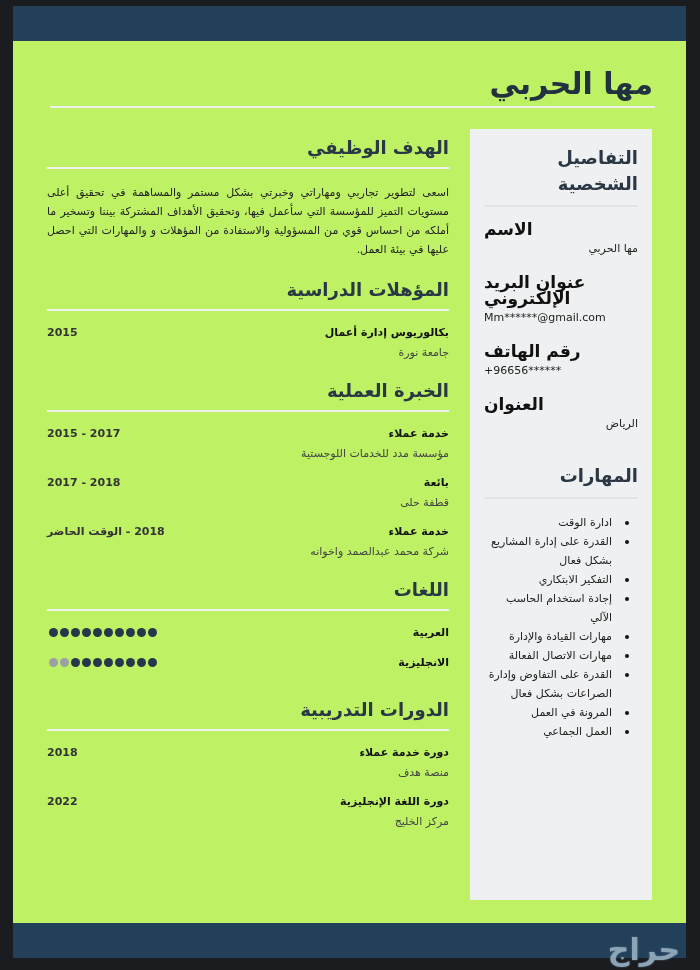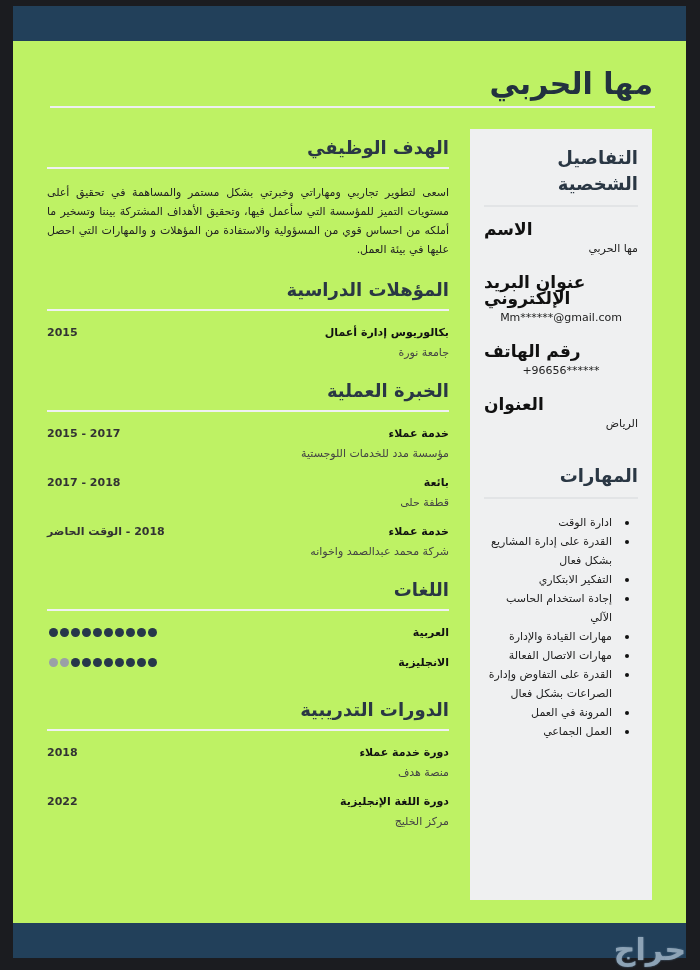--- a/index.html
+++ b/index.html
@@ -66,30 +66,30 @@
       position: absolute; left: 457px; top: 123px; width: 182px; height: 771px;
       background: #eff0f1;
       direction: rtl;
       padding: 16px 14px 5px 14px;
     }
     .side-title { font-size: 18px; font-weight: bold; color: #2a3744; line-height: 26px; text-align: right; }
     .side-rule { height: 2px; background: #e2e4e6; margin: 8px 0 14px 0; }
     .field { margin-bottom: 16px; }
     .field-label { font-size: 17px; font-weight: bold; color: #111; line-height: 16px; text-align: left; }
     .field-value { font-size: 11px; color: #222; line-height: 18px; text-align: right; margin-top: 3px; }
-    .field-value.ltr { direction: ltr; text-align: center; unicode-bidi: plaintext; }
+    .field-value.ltr { direction: ltr; text-align: left; unicode-bidi: plaintext; }
     .skills { list-style: none; margin-top: 2px; padding-right: 26px; }
     .skills li { position: relative; font-size: 11px; color: #222; line-height: 19px; text-align: right; }
     .skills li::before {
       content: ""; position: absolute; right: -17px; top: 8px;
       width: 4px; height: 4px; border-radius: 50%; background: #111;
     }
 
     .watermark {
-      position: absolute; right: 14px; bottom: 3px;
+      position: absolute; right: 20px; bottom: 3px;
       font-size: 30px; font-weight: bold; color: #8da3b6;
       line-height: 34px; letter-spacing: -1px;
       text-shadow: 0 0 2px #5c7790;
     }
   </style>
 </head>
 <body>
 
 <div class="frame">
   <div class="top-bar"></div>

